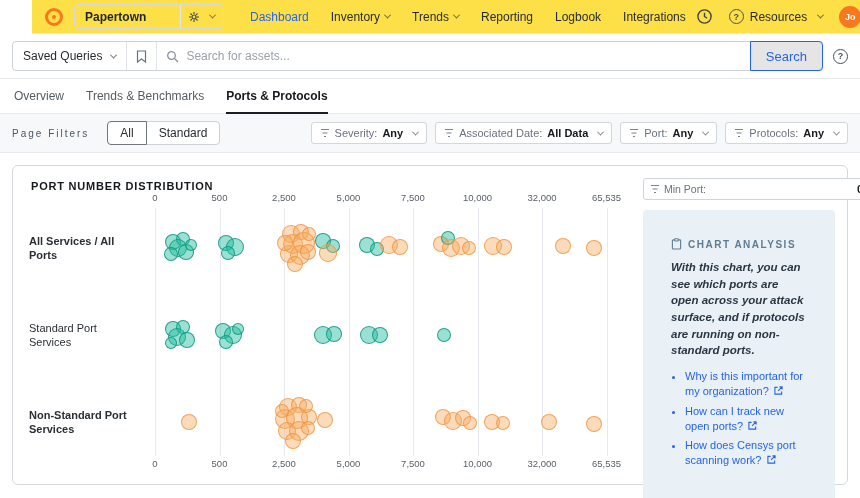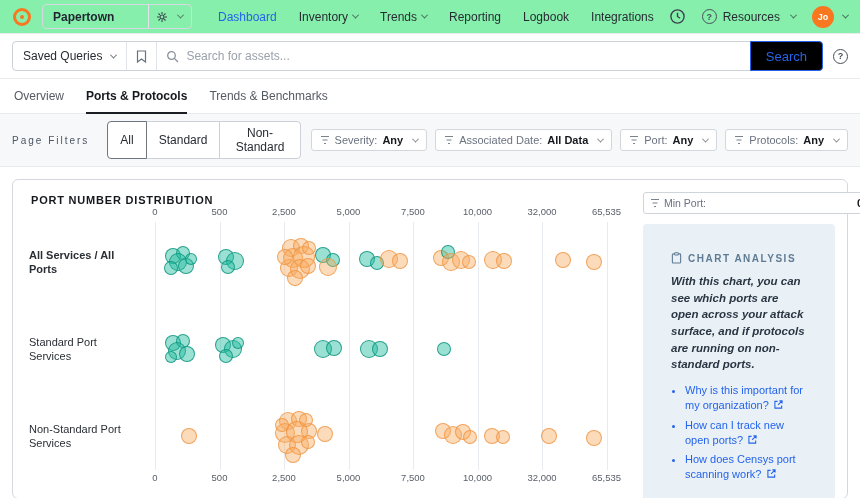--- a/index.html
+++ b/index.html
@@ -17,21 +17,21 @@
     margin-left:5px; opacity:.7; flex:none;
   }
   .qcircle {
     width:15px; height:15px; border:1.3px solid #4a515b; border-radius:50%;
     display:inline-flex; align-items:center; justify-content:center;
     font-size:9px; font-weight:bold; color:#4a515b; flex:none;
   }
   
   .topbar {
     height:34px; display:flex; align-items:center; gap:10px;
-    padding:0 12px; border-bottom:1px solid #e8eaed; background:#86efac;
+    padding:0 12px; border-bottom:1px solid #e8eaed; background:#fde047;margin-left:32px;
   }
   .logo { display:flex; align-items:center; flex:none; cursor:pointer; }
   .workspace {
     border:1px solid #d6d9de; border-radius:4px; height:25px;
     display:flex; align-items:center; gap:8px; padding:0 8px 0 10px;
     font-weight:bold; cursor:pointer; min-width:150px; justify-content:space-between;
   }
   .ws-right { display:flex; align-items:center; gap:5px; border-left:1px solid #e1e4e8; padding-left:7px; height:100%; color:#3c434c; }
   .mainnav { display:flex; align-items:center; gap:22px; margin-left:16px; }
   .nav-item { display:flex; align-items:center; color:#272c33; cursor:pointer; white-space:nowrap; }
@@ -56,21 +56,21 @@
     display:flex; align-items:center; gap:4px; padding:0 10px;
     border-right:1px solid #e1e4e8; cursor:pointer; color:#272c33; white-space:nowrap;
   }
   .bookmark-cell { display:flex; align-items:center; padding:0 9px; border-right:1px solid #e1e4e8; cursor:pointer; }
   .search-field { flex:1; display:flex; align-items:center; gap:7px; padding:0 9px; }
   .search-field input {
     flex:1; border:none; outline:none; font-size:12px; font-family:inherit; color:#1f2430; background:transparent;
   }
   .search-field input::placeholder { color:#9aa1ab; }
   .search-btn {
-    border:1px solid #2563eb; color:#2563eb; background:#000000;
+    border:1px solid #2563eb; color:#2563eb; background:#e5e5e5;
     font-size:13px; font-family:inherit; padding:0 15px; cursor:pointer;
     border-radius:0 4px 4px 0; margin:-1px -1px -1px 12px;text-align:right;
   }
   
   .tabs { display:flex; gap:22px; padding:10px 14px 0; border-bottom:1px solid #e8eaed; }
   .tab { padding-bottom:9px; color:#555b63; cursor:pointer; white-space:nowrap; }
   .tab.active { color:#15181d; font-weight:bold; border-bottom:2px solid #1a1d22; margin-bottom:-1px; }
   
   .filterbar {
     background:#f7f8f9; border-bottom:1px solid #e8eaed;
@@ -222,30 +222,29 @@
       </svg>
       <input type="text" placeholder="Search for assets..." style="">
     </span>
     <button class="search-btn">Search</button>
   </div>
   <span class="qcircle" style="cursor:pointer;">?</span>
 </div>
 
 <div class="tabs">
     <div class="tab">Overview</div>
+    <div class="tab">Trends &amp; Benchmarks</div>
     <div class="tab active">Ports &amp; Protocols</div>
-    <div class="tab">Trends &amp; Benchmarks</div>
   </div>
 
 <div class="filterbar">
   <span class="pf-label">Page Filters</span>
   <div class="segments">
       <button class="seg active">All</button>
       <button class="seg">Standard</button>
-      <button class="seg">Non-Standard</button>
     </div>
   <div class="chips">
       <div class="chip">
         <span class="ic">
           <svg width="10" height="10" viewBox="0 0 10 10">
             <path d="M1 1.5h8M2.5 5h5M4 8.5h2" stroke="#7a828c" stroke-width="1.2" fill="none"></path>
           </svg>
         </span>
         <span class="chip-label">Severity:</span>
         <span class="chip-value">Any</span>
@@ -308,21 +307,21 @@
           <div class="gridline" style="left: 452.5px;"></div>
           <span class="tick tick-bottom" style="left: 452.5px;">10,000</span>
           <span class="tick tick-top" style="left: 517px;">32,000</span>
           <div class="gridline" style="left: 517px;"></div>
           <span class="tick tick-bottom" style="left: 517px;">32,000</span>
           <span class="tick tick-top" style="left: 581.5px;">65,535</span>
           <div class="gridline" style="left: 581.5px;"></div>
           <span class="tick tick-bottom" style="left: 581.5px;">65,535</span>
           <div class="row-label bold" style="top: 56px;">All Services / All Ports</div>
           <div class="row-label" style="top: 143px;">Standard Port Services</div>
-          <div class="row-label" style="top: 230px;">Non-Standard Port Services</div>
+          <div class="row-label" style="top: 230px; font-weight: bold;">Non-Standard Port Services</div>
           <div class="bubble teal" style="left: 148px; top: 50px; height: 16px; width: 16px;"></div>
           <div class="bubble teal" style="left: 158px; top: 47px; height: 14px; width: 14px;"></div>
           <div class="bubble teal" style="left: 153px; top: 56px; height: 18px; width: 18px;"></div>
           <div class="bubble teal" style="left: 146px; top: 62px; height: 14px; width: 14px;"></div>
           <div class="bubble teal" style="left: 161px; top: 60px; height: 16px; width: 16px;"></div>
           <div class="bubble teal" style="left: 166px; top: 53px; height: 12px; width: 12px;"></div>
           <div class="bubble teal" style="left: 201px; top: 51px; height: 16px; width: 16px;"></div>
           <div class="bubble teal" style="left: 210px; top: 55px; height: 18px; width: 18px;"></div>
           <div class="bubble teal" style="left: 203px; top: 61px; height: 14px; width: 14px;"></div>
           <div class="bubble orange" style="left: 266px; top: 42px; height: 18px; width: 18px;"></div>

